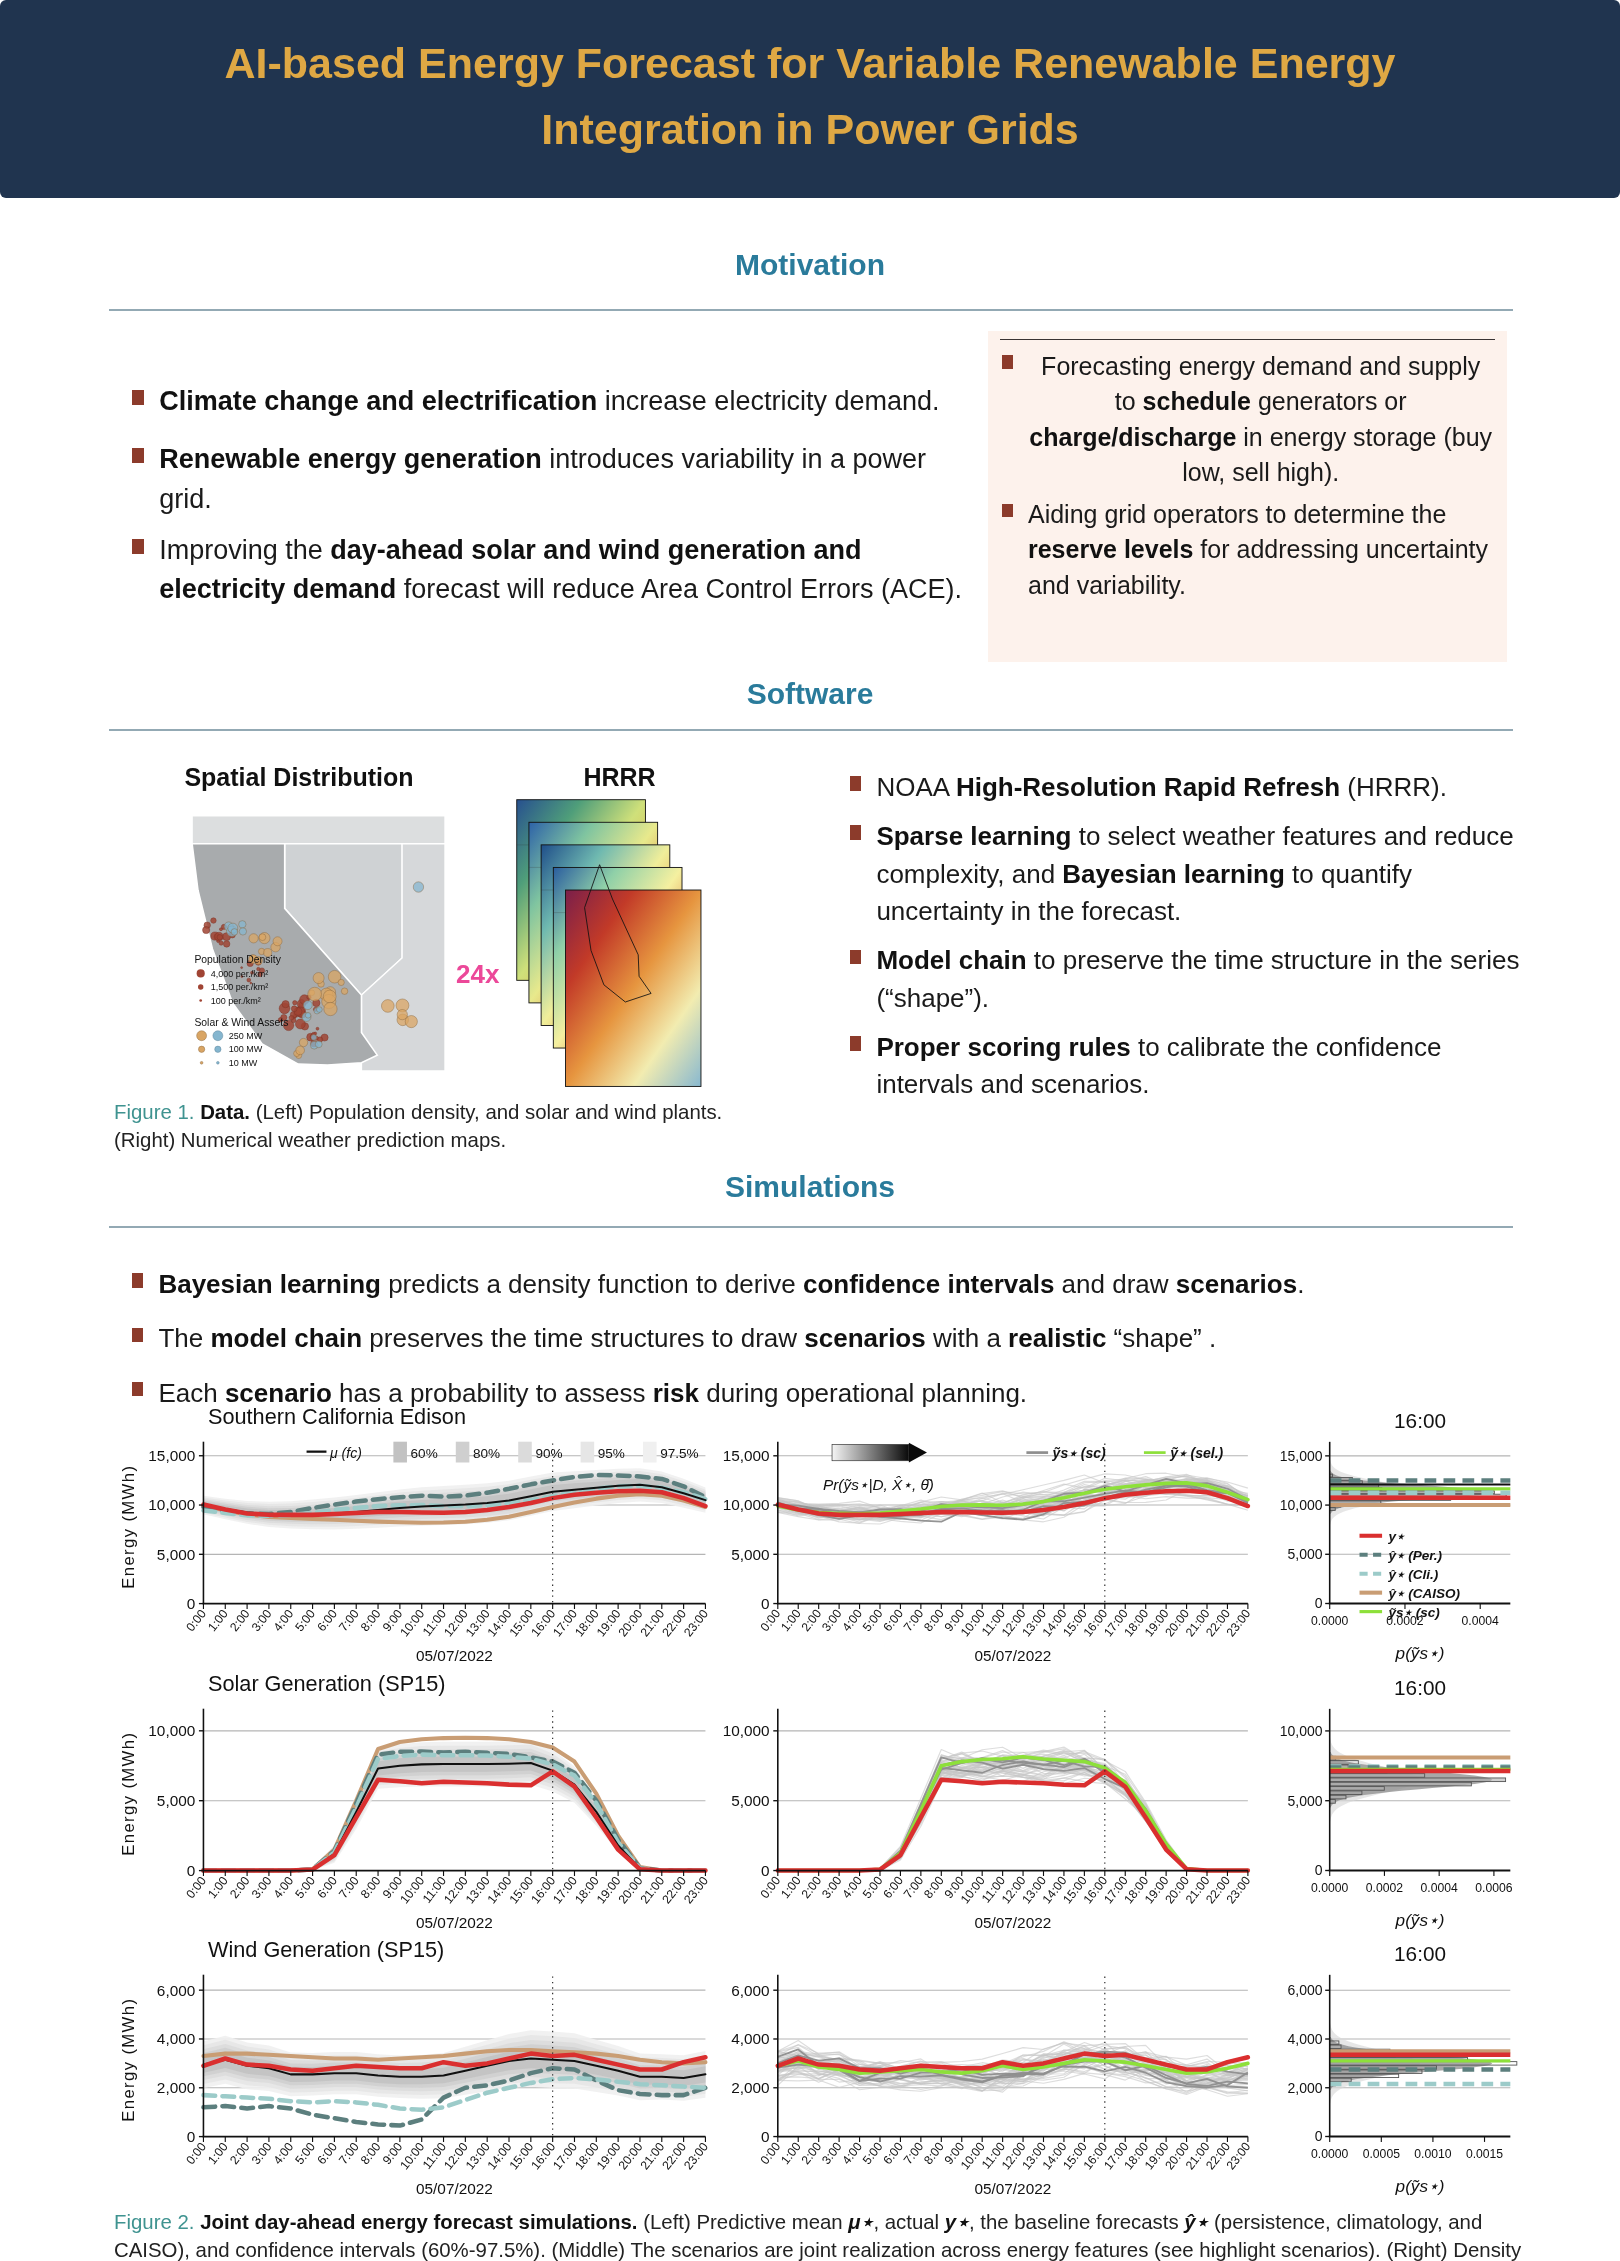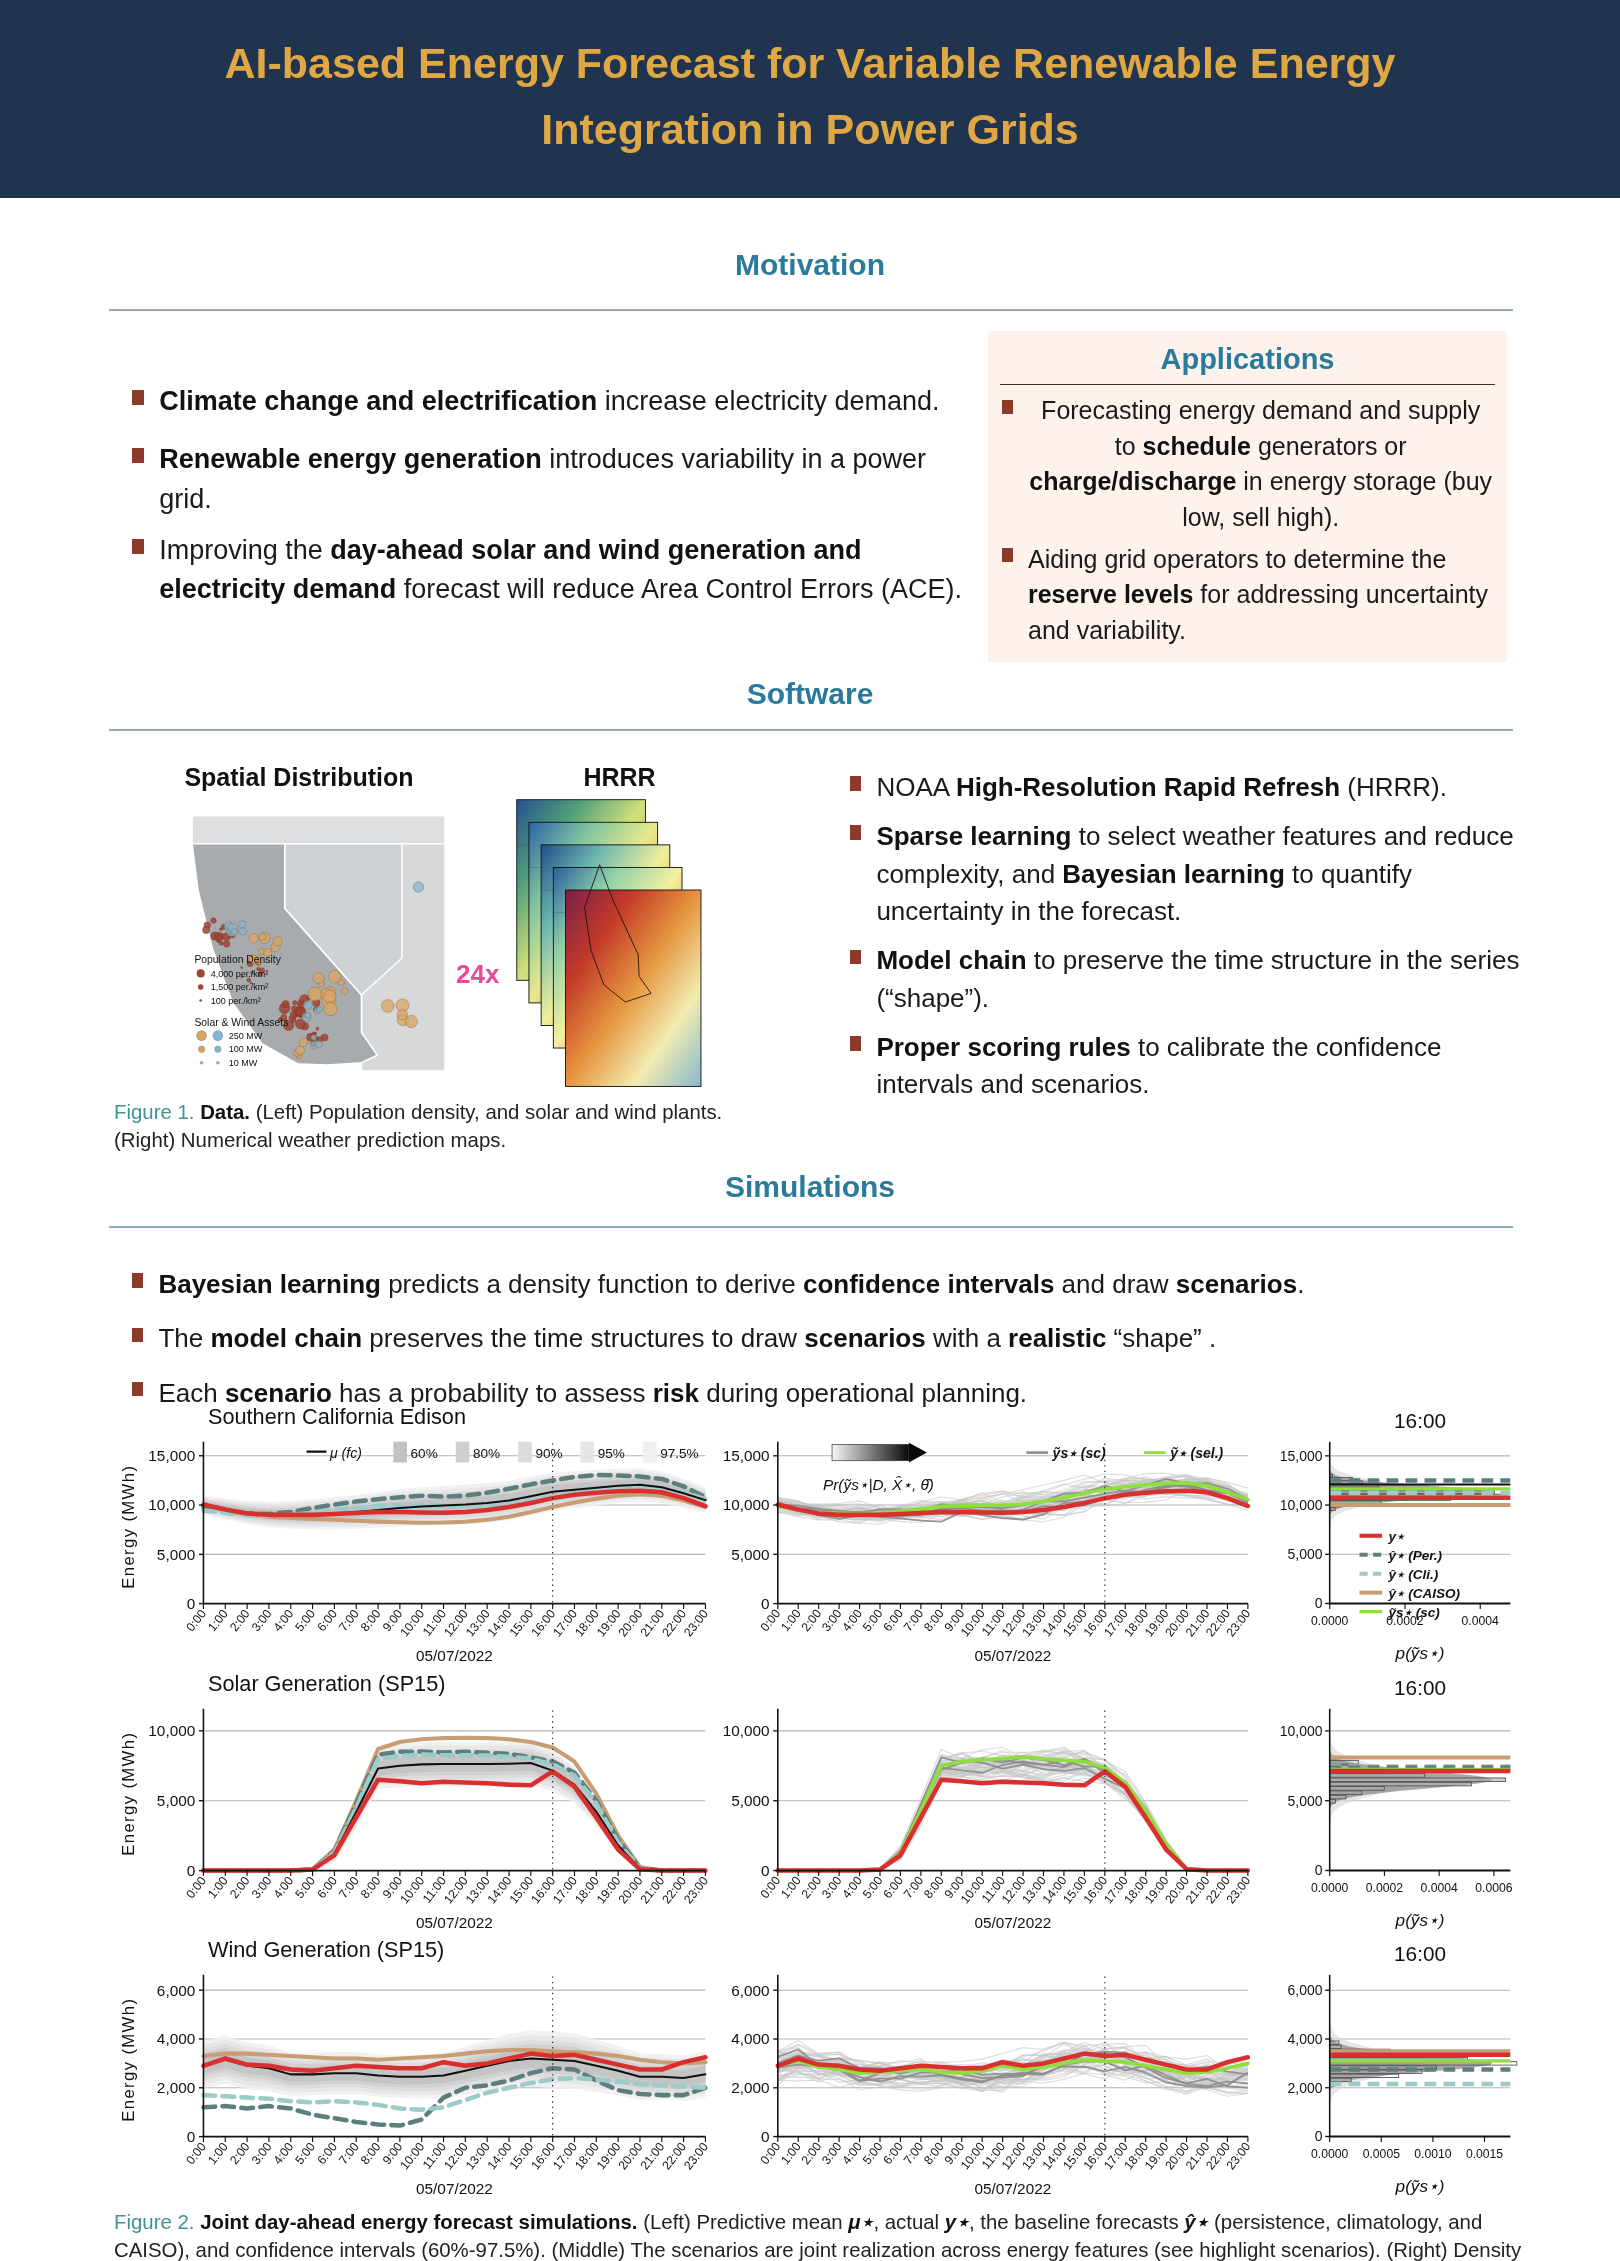--- a/index.html
+++ b/index.html
@@ -1,19 +1,19 @@
 <!DOCTYPE html>
 <html style="font-size:7.2px"><head>
 <meta charset="utf-8">
 <style>
   html,body{margin:0;padding:0;background:#ffffff;}
   .poster{position:relative;width:1620px;height:2431px;background:#ffffff;
     font-family:"Liberation Sans",sans-serif;color:#1a1a1a;overflow:hidden;}
   .abs{position:absolute;}
-  .navy{background:#20344f;}
+  .navy{background:#20344f;border-radius:6px;}
   .title-line{width:100%;text-align:center;color:#dfa844;font-weight:bold;font-size:43px;line-height:1.0;}
   .section-h{width:100%;text-align:center;color:#2a7b9b;font-weight:bold;font-size:30px;}
   .rule{height:1.8px;background:#93a9b4;}
   .bullets .bullet{display:flex;align-items:flex-start;}
   .sq{flex:none;background:#8c3b2b;}
   .btext b{font-weight:700;color:#111;}
   .teal{color:#3f9390;}
   .cap{font-size:20.4px;line-height:1.38;color:#222;}
   .cap b{color:#111;}
   .app-panel{background:#fdf2ec;}
@@ -45,21 +45,20 @@
       <span class="sq" style="width:11.8px;height:15.4px;margin-top:7.7px;margin-right:15.4px;"></span>
       <div class="btext" style="font-size:27px;line-height:1.46;"><b>Renewable energy generation</b> introduces variability in a power grid.</div>
       </div>
       <div class="bullet" style="margin-bottom:11.8px;">
       <span class="sq" style="width:11.8px;height:15.4px;margin-top:7.7px;margin-right:15.4px;"></span>
       <div class="btext" style="font-size:27px;line-height:1.46;">Improving the <b>day-ahead solar and wind generation and electricity demand</b> forecast will reduce Area Control Errors (ACE).</div>
       </div>
     </div>
 
   <div class="abs app-panel" style="left:988px;top:331px;width:519px;height:331px;">
-    <div class="app-h" style="margin-top:11.8px;">Applications</div>
     <div style="height:1.4px;background:#3a3434;margin:8.1px 11.8px 4.5px 11.8px;"></div>
     <div class="bullets" style="padding:3.6px 13.6px 0 13.6px;">
         <div class="bullet" style="margin-bottom:6.3px;text-align:center;">
       <span class="sq" style="width:11px;height:13.6px;margin-top:6.8px;margin-right:15.4px;"></span>
       <div class="btext" style="font-size:25px;line-height:1.42;">Forecasting energy demand and supply to <b>schedule</b> generators or <b>charge/discharge</b> in energy storage (buy low, sell high).</div>
         </div>
         <div class="bullet" style="margin-bottom:6.3px;">
       <span class="sq" style="width:11px;height:13.6px;margin-top:6.8px;margin-right:15.4px;"></span>
       <div class="btext" style="font-size:25px;line-height:1.42;">Aiding grid operators to determine the <b>reserve levels</b> for addressing uncertainty and variability.</div>
         </div>

